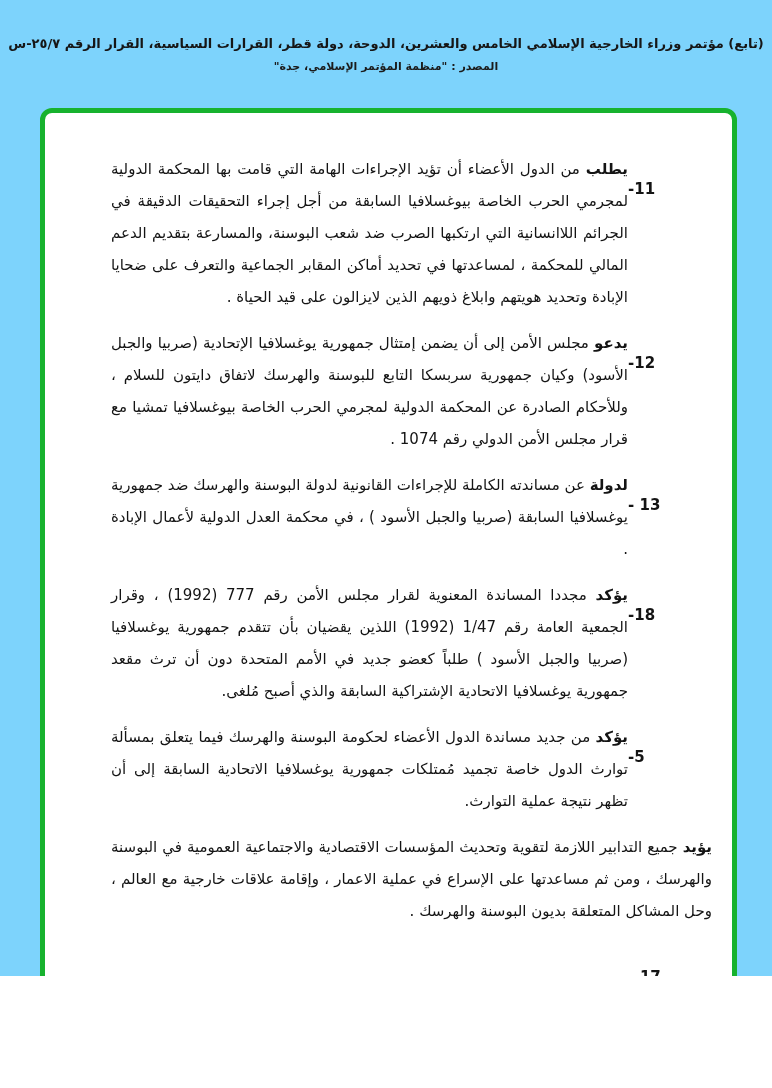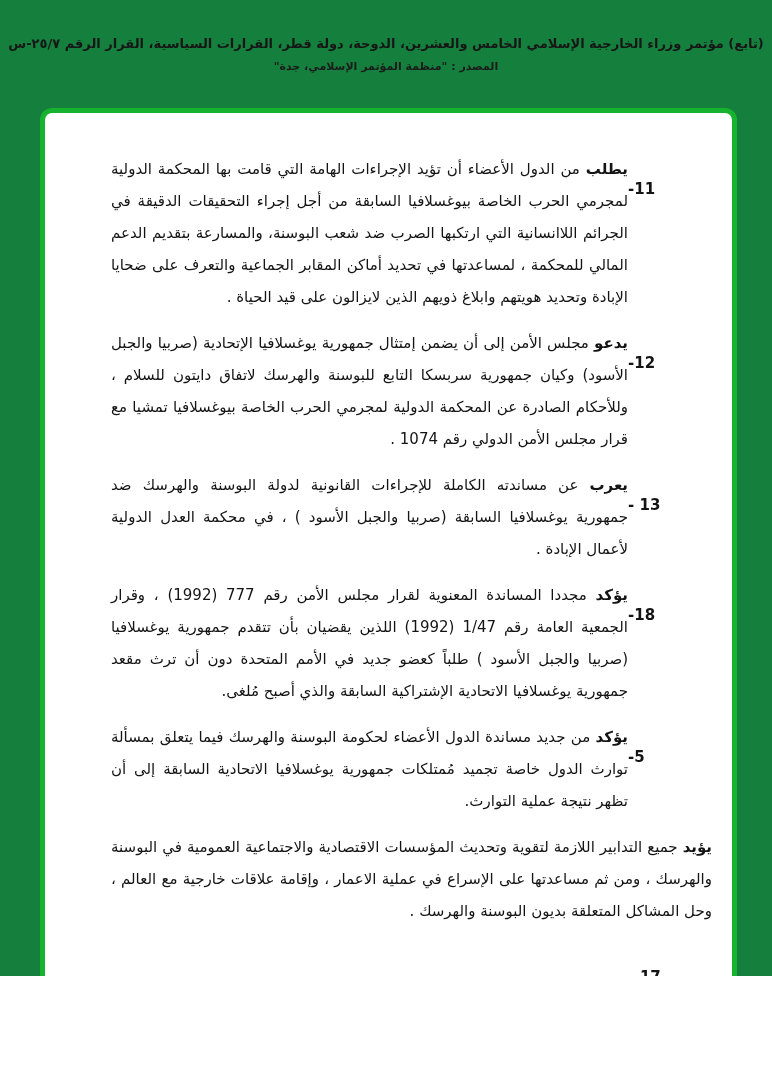--- a/index.html
+++ b/index.html
@@ -5,21 +5,21 @@
   html, body {
     margin: 0;
     padding: 0;
     background: #ffffff;
     font-family: "DejaVu Sans", sans-serif;
   }
   .page {
     position: relative;
     width: 772px;
     height: 976px;
-    background: #15803d;
+    background: #7dd3fc;
     overflow: hidden;
     color: #111111;
   }
   
   .doc-header {
     position: absolute;
     top: 36px;
     left: 0;
     width: 100%;
     direction: rtl;
@@ -114,21 +114,21 @@
         <div class="res-text"><span class="lead">يطلب</span> <span>من الدول الأعضاء أن تؤيد الإجراءات الهامة التي قامت بها المحكمة الدولية لمجرمي الحرب الخاصة بيوغسلافيا السابقة من أجل إجراء التحقيقات الدقيقة في الجرائم اللاانسانية التي ارتكبها الصرب ضد شعب البوسنة، والمسارعة بتقديم الدعم المالي للمحكمة ، لمساعدتها في تحديد أماكن المقابر الجماعية والتعرف على ضحايا الإبادة وتحديد هويتهم وابلاغ ذويهم الذين لايزالون على قيد الحياة .</span></div>
       </div>
 
       <div class="res-item">
         <div class="res-num">-12</div>
         <div class="res-text"><span class="lead">يدعو</span> <span>مجلس الأمن إلى أن يضمن إمتثال جمهورية يوغسلافيا الإتحادية (صربيا والجبل الأسود) وكيان جمهورية سربسكا التابع للبوسنة والهرسك لاتفاق دايتون للسلام ، وللأحكام الصادرة عن المحكمة الدولية لمجرمي الحرب الخاصة بيوغسلافيا تمشيا مع قرار مجلس الأمن الدولي رقم 1074 .</span></div>
       </div>
 
       <div class="res-item">
         <div class="res-num">- 13</div>
-        <div class="res-text"><span class="lead">يعرب</span> <span>عن مساندته الكاملة للإجراءات القانونية لدولة البوسنة والهرسك ضد جمهورية يوغسلافيا السابقة (صربيا والجبل الأسود ) ، في محكمة العدل الدولية لأعمال الإبادة .</span></div>
+        <div class="res-text"><span class="lead">لدولة</span> <span>عن مساندته الكاملة للإجراءات القانونية لدولة البوسنة والهرسك ضد جمهورية يوغسلافيا السابقة (صربيا والجبل الأسود ) ، في محكمة العدل الدولية لأعمال الإبادة .</span></div>
       </div>
 
       <div class="res-item">
         <div class="res-num">-18</div>
         <div class="res-text"><span class="lead">يؤكد</span> <span>مجددا المساندة المعنوية لقرار مجلس الأمن رقم 777 (1992) ، وقرار الجمعية العامة رقم 1/47 (1992) اللذين يقضيان بأن تتقدم جمهورية يوغسلافيا (صربيا والجبل الأسود ) طلباً كعضو جديد في الأمم المتحدة دون أن ترث مقعد جمهورية يوغسلافيا الاتحادية الإشتراكية السابقة والذي أصبح مُلغى.</span></div>
       </div>
 
       <div class="res-item">
         <div class="res-num">-5</div>
         <div class="res-text"><span class="lead">يؤكد</span> <span>من جديد مساندة الدول الأعضاء لحكومة البوسنة والهرسك فيما يتعلق بمسألة توارث الدول خاصة تجميد مُمتلكات جمهورية يوغسلافيا الاتحادية السابقة إلى أن تظهر نتيجة عملية التوارث.</span></div>

